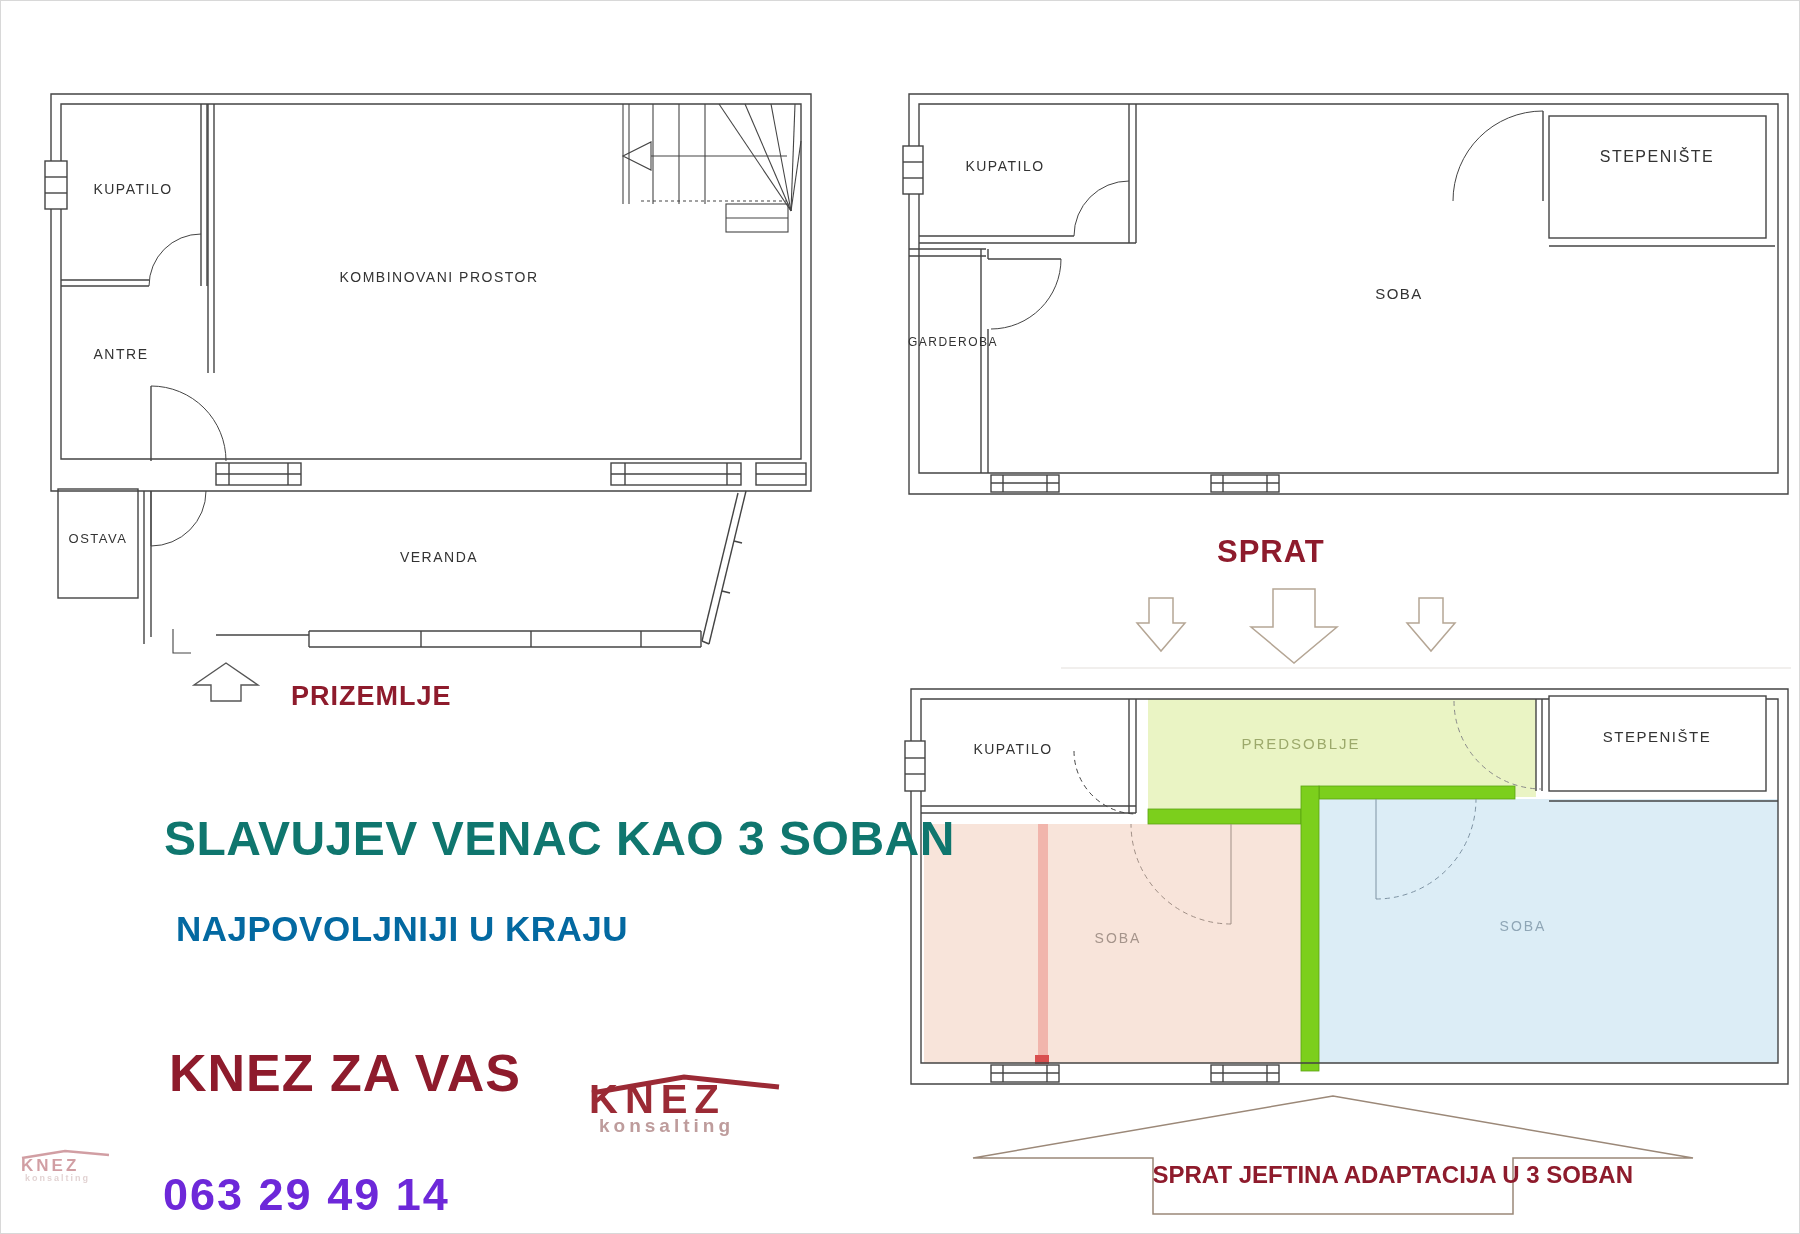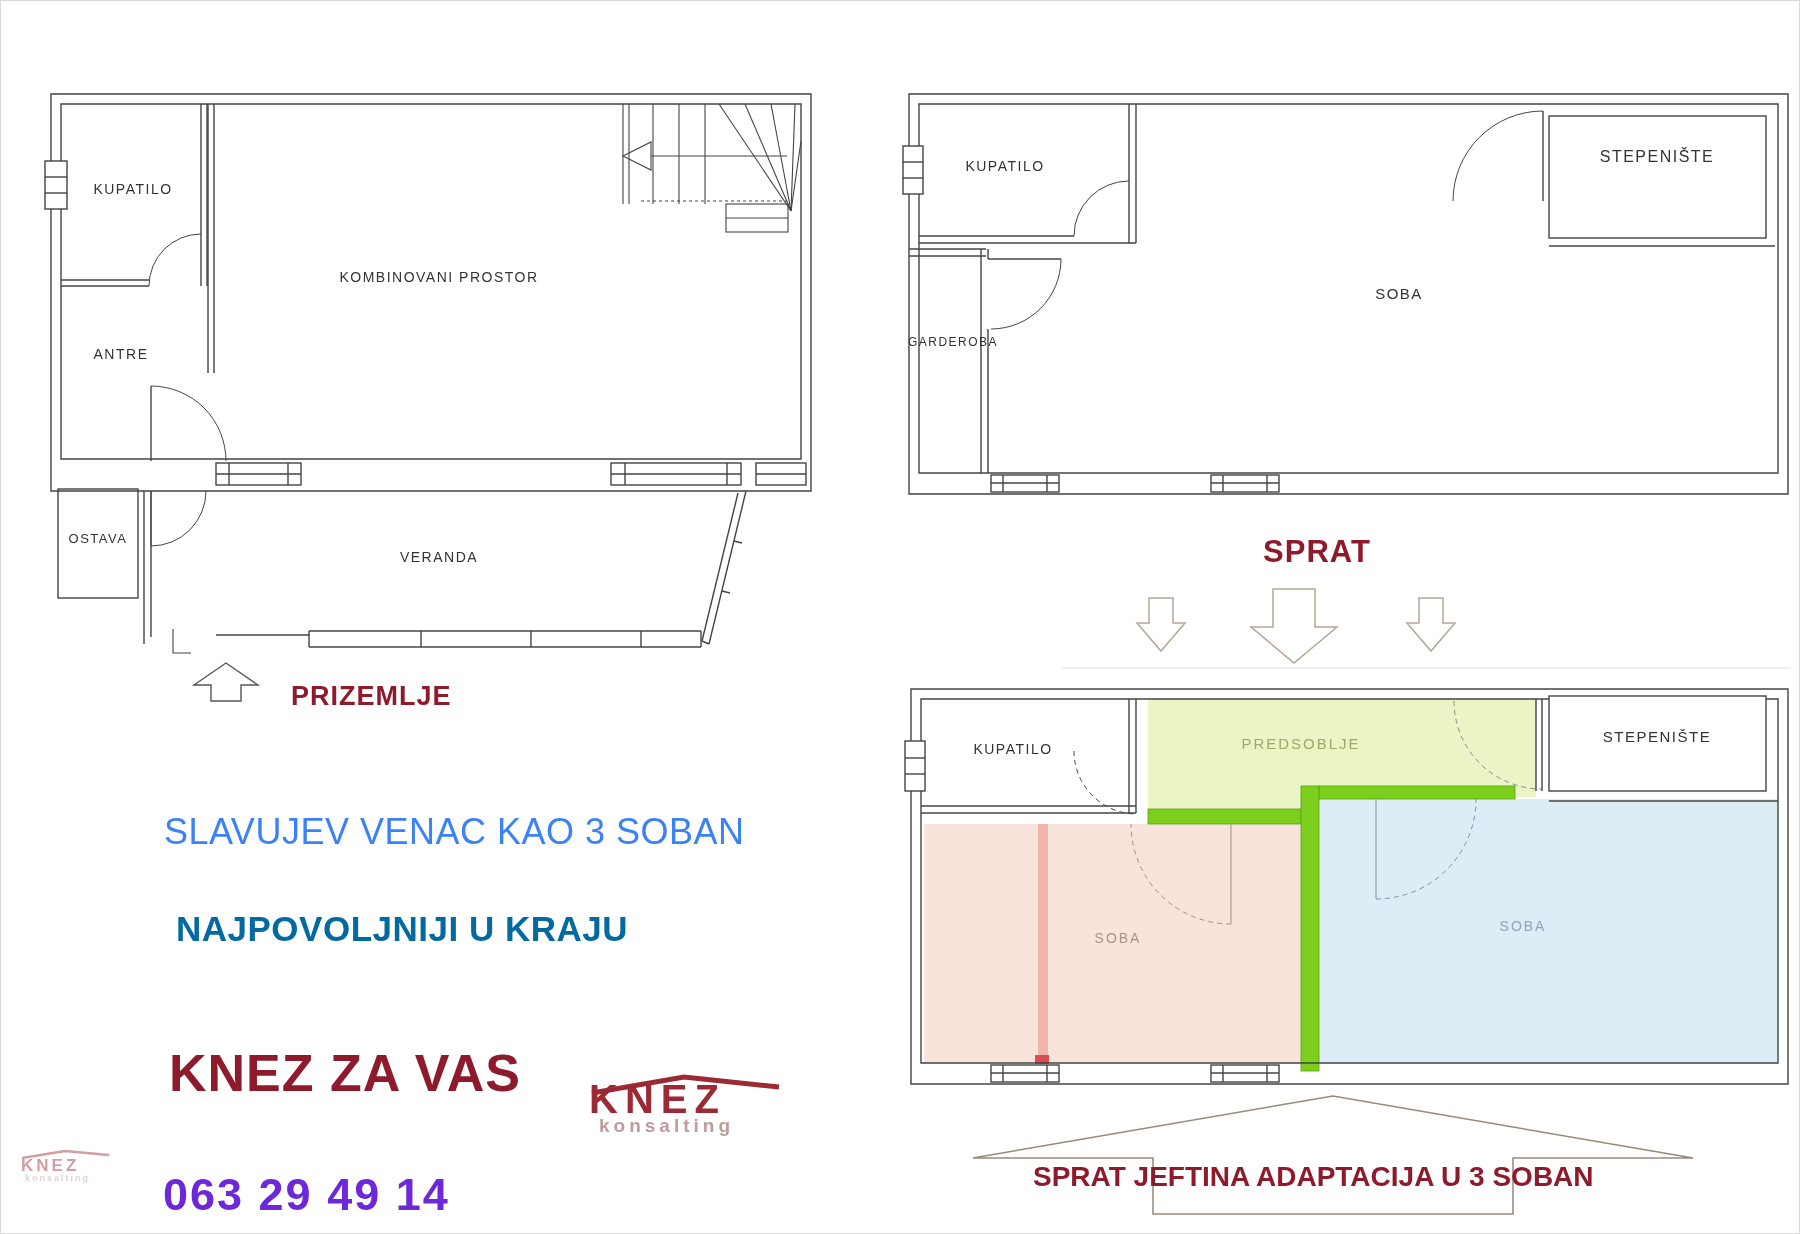--- a/index.html
+++ b/index.html
@@ -5,23 +5,23 @@
   html,body{margin:0;padding:0;background:#ffffff;}
   #canvas{
     position:relative;width:1800px;height:1234px;background:#ffffff;
     border:1px solid #d8d8d8;box-sizing:border-box;overflow:hidden;
     font-family:"Liberation Sans",sans-serif;
   }
   #plans-svg{position:absolute;left:0;top:0;width:1800px;height:1234px;}
   .overlay{position:absolute;white-space:nowrap;}
   .caption{font-weight:bold;color:#8E1B2C;}
   #caption-ground{left:290px;top:680px;width:220px;text-align:left;font-size:27px;letter-spacing:1px;}
-  #caption-upper{left:1216px;top:533px;width:200px;text-align:center;font-size:31px;letter-spacing:1px;}
-  #caption-adapted{left:1032px;top:1160px;width:600px;text-align:left;font-size:28px;letter-spacing:0px;}
-  #mk-line1{left:163px;top:810px;font-size:36px;font-weight:normal;color:#3b82f6;letter-spacing:0.5px;}
+  #caption-upper{left:1216px;top:533px;width:200px;font-size:31px;letter-spacing:1px;}
+  #caption-adapted{left:1032px;top:1160px;width:600px;text-align:right;font-size:24px;letter-spacing:0px;}
+  #mk-line1{left:163px;top:810px;font-size:48px;font-weight:bold;color:#0f766e;letter-spacing:0.5px;}
   #mk-line2{left:175px;top:908px;font-size:35px;font-weight:bold;color:#0369a1;letter-spacing:0.5px;}
   #mk-line3{left:168px;top:1042px;font-size:52px;font-weight:bold;color:#8E1B2C;letter-spacing:1px;}
   #mk-phone{left:162px;top:1168px;font-size:45px;font-weight:bold;color:#6d28d9;letter-spacing:2px;}
   #logo{left:588px;top:1072px;width:200px;}
   #logo .logo-roof{display:block;}
   #logo .logo-name{font-size:40px;font-weight:bold;color:#9B2A35;letter-spacing:7px;line-height:0.9;margin-top:-14px;}
   #logo .logo-sub{font-size:19px;font-weight:bold;color:#BE9C9C;letter-spacing:4px;margin-top:-2px;margin-left:10px;}
   #watermark{left:20px;top:1144px;width:110px;opacity:0.45;}
   #watermark .logo-name{font-size:17px;font-weight:bold;color:#9B2A35;letter-spacing:3px;line-height:1;margin-top:-6px;}
   #watermark .logo-sub{font-size:9px;font-weight:bold;color:#BE9C9C;letter-spacing:2px;margin-top:-1px;margin-left:4px;}

